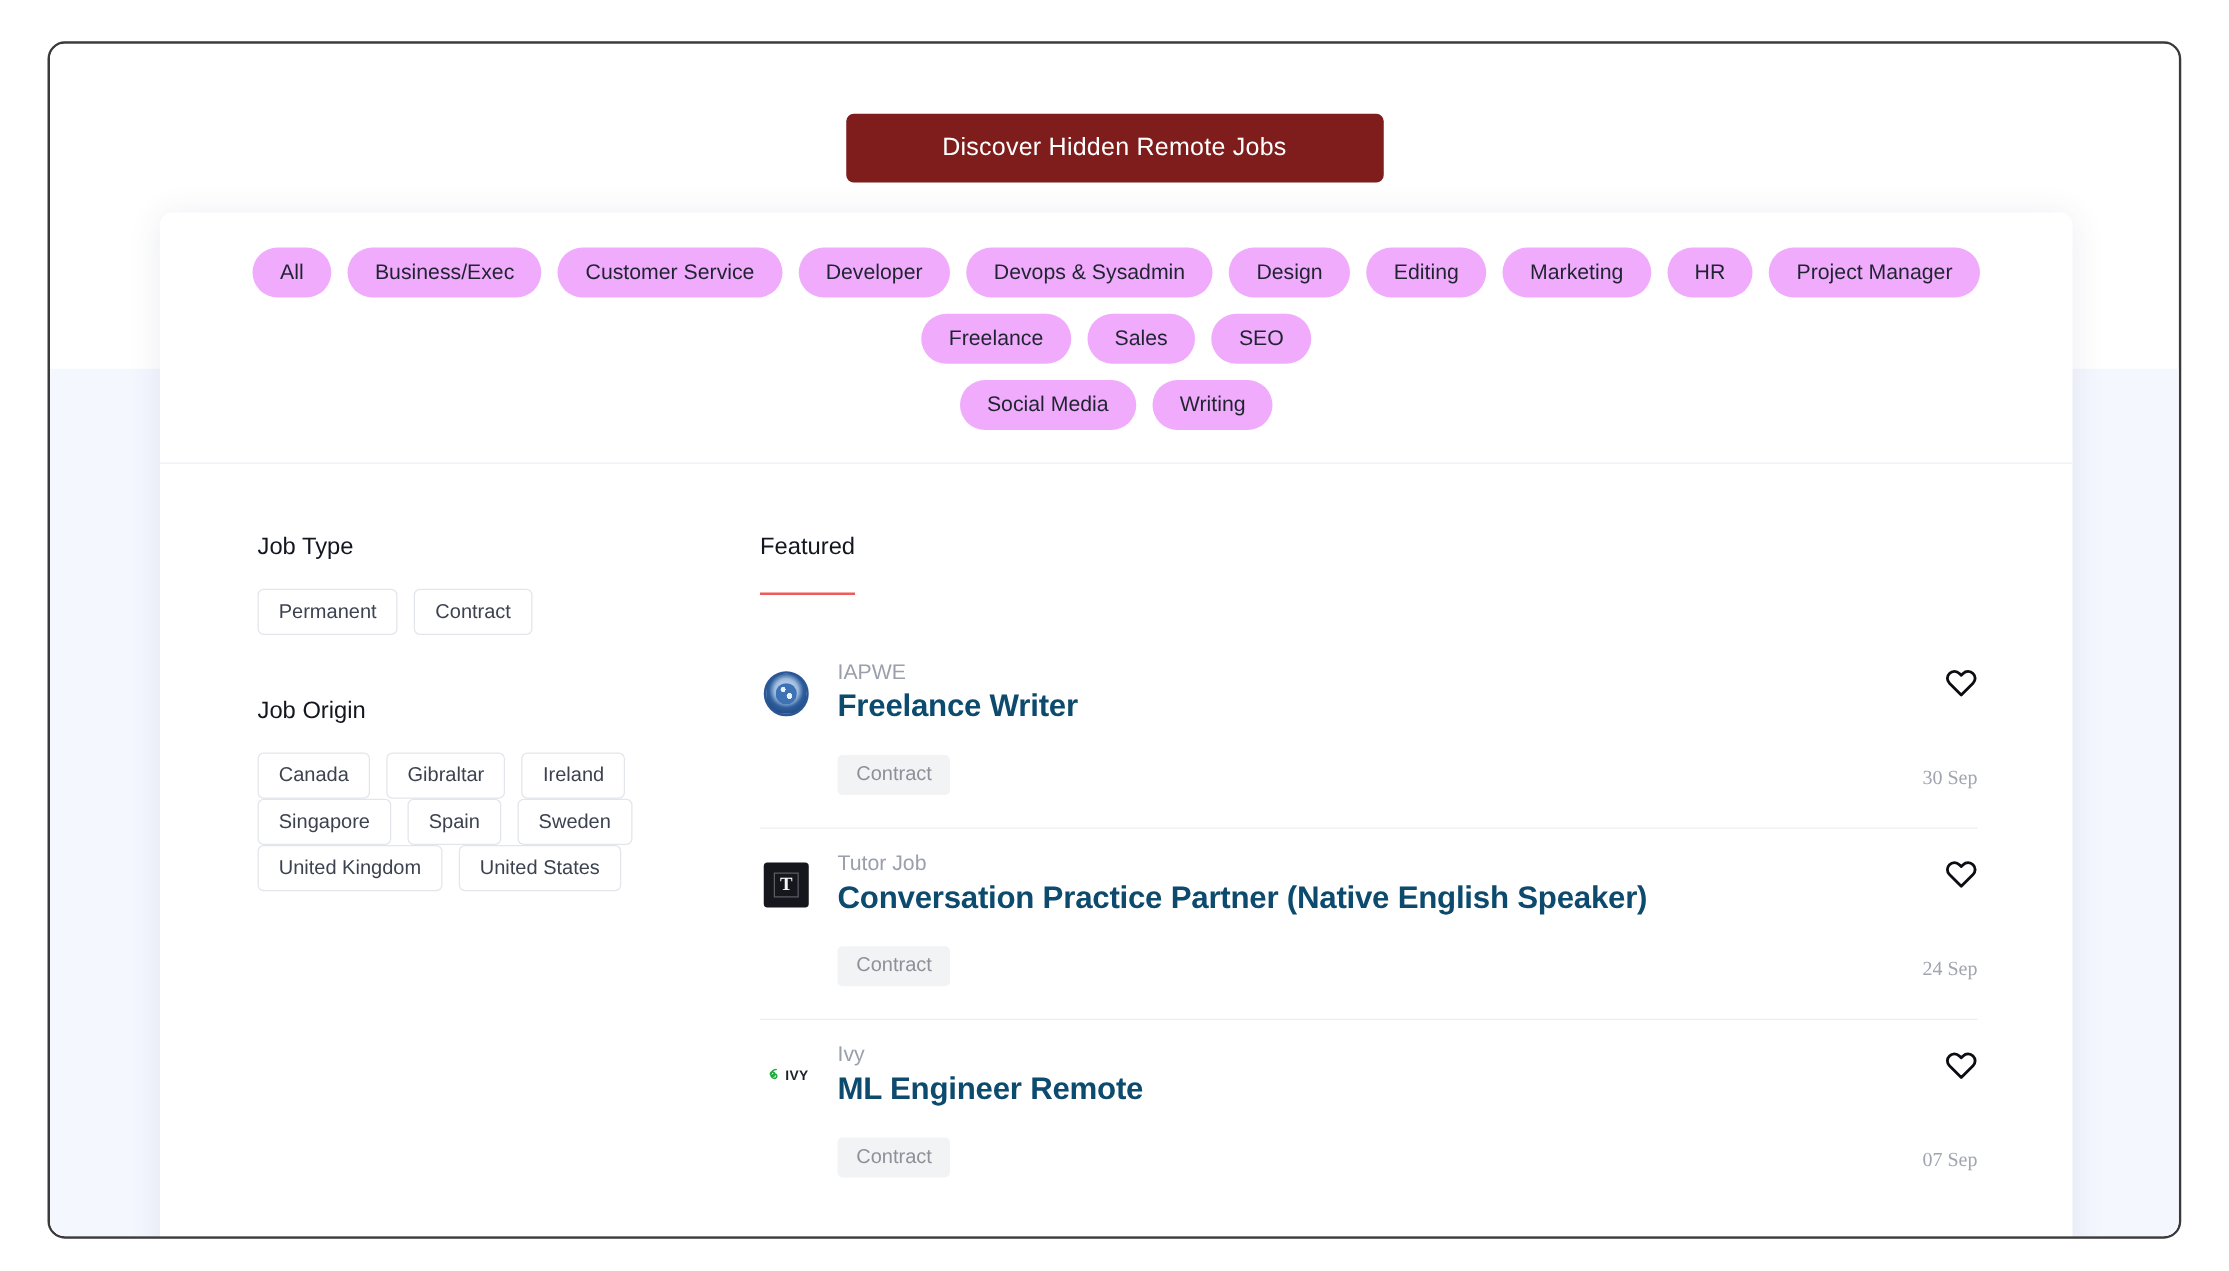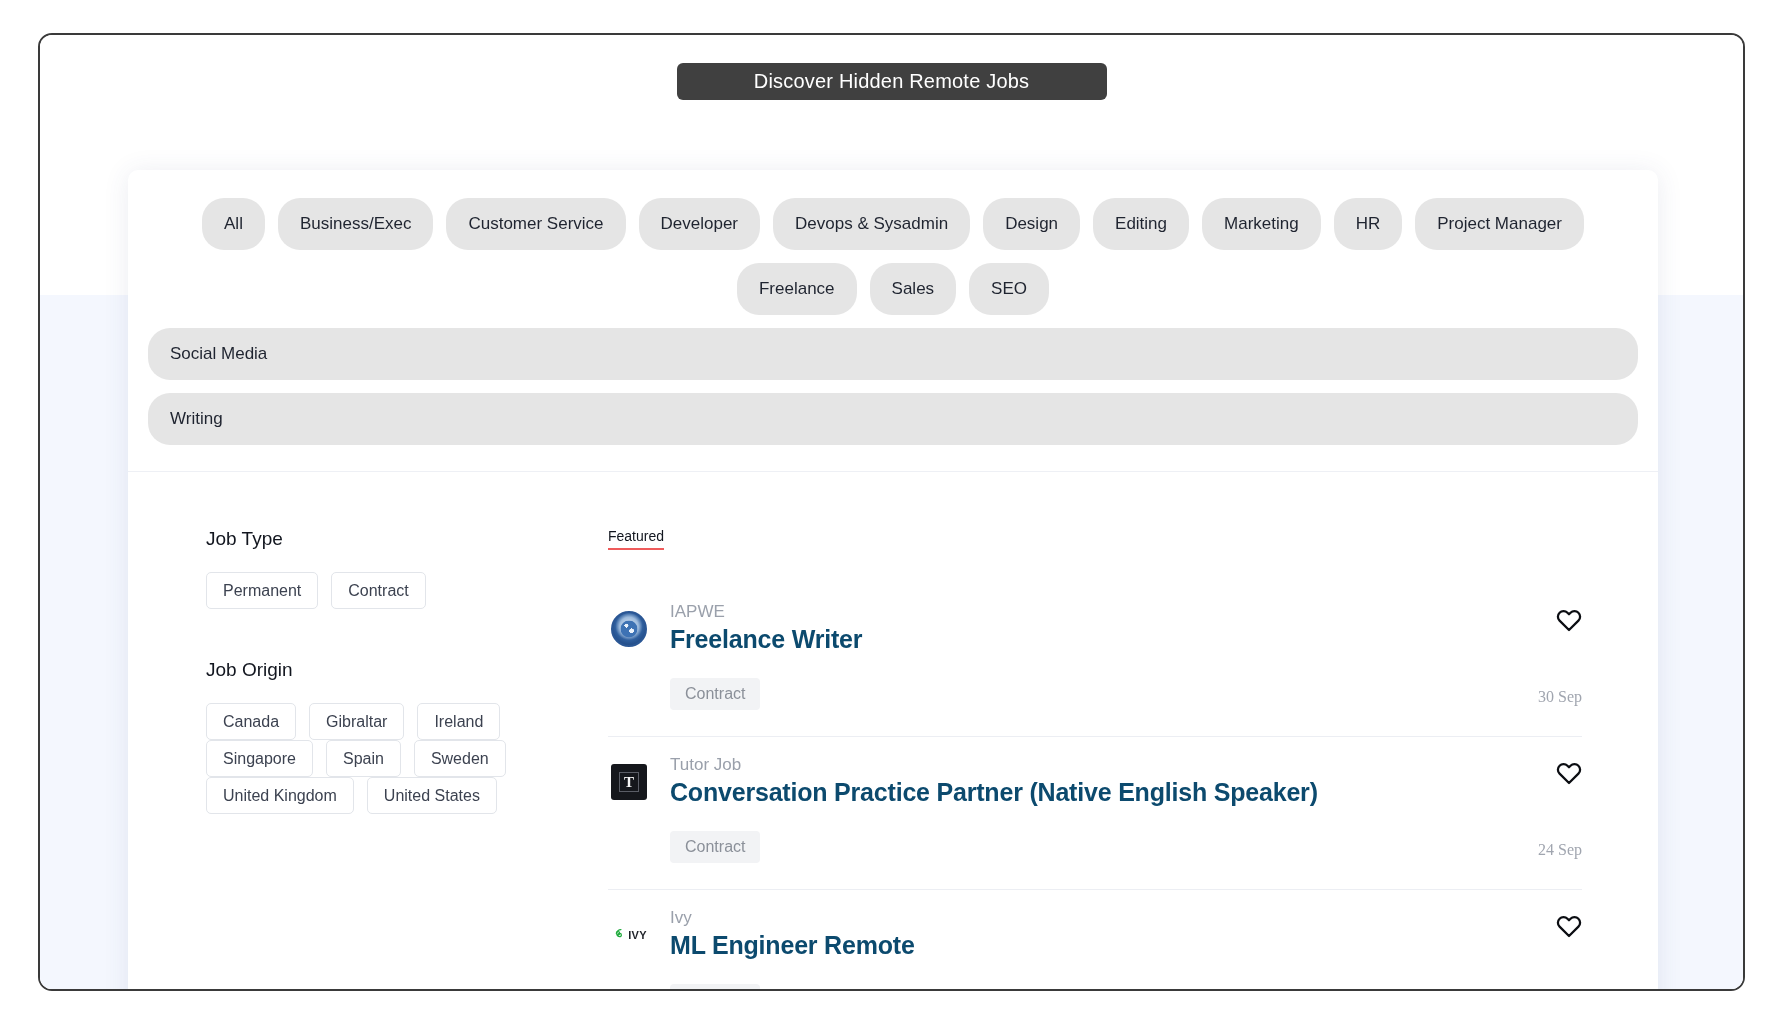--- a/index.html
+++ b/index.html
@@ -48,24 +48,24 @@
     position: absolute;
     left: 0;
     top: 0;
     width: 100%;
     height: 160px;
   }
   #cta-button {
     position: absolute;
     left: 50%;
     transform: translateX(-50%);
-    top: 28px;
+    top: 56px;
     width: 430px;
-    height: 37px;
-    background: #404040;
+    height: 55px;
+    background: #7f1d1d;
     border: none;
     border-radius: 6px;
     color: #ffffff;
     font-size: 20px;
     font-family: "Liberation Sans", sans-serif;
     letter-spacing: 0.2px;
     cursor: pointer;
     display: flex;
     align-items: center;
     justify-content: center;
@@ -89,24 +89,24 @@
     padding: 28px 20px 26px 20px;
     border-bottom: 1px solid #eef0f5;
   }
   .pill-row {
     display: flex;
     flex-wrap: wrap;
     justify-content: center;
     gap: 13px 13px;
   }
   .pill {
-    background: #e5e5e5;
+    background: #f0abfc;
     border: none;
     border-radius: 22px;
-    height: 52px;
+    height: 40px;
     padding: 0 22px;
     font-size: 17px;
     color: #1f2430;
     font-family: "Liberation Sans", sans-serif;
     cursor: pointer;
     display: inline-flex;
     align-items: center;
     white-space: nowrap;
   }
 
@@ -156,23 +156,23 @@
     flex: 1;
     padding-right: 76px;
   }
 
   #tabs-row {
     display: flex;
     gap: 34px;
     margin-bottom: 34px;
   }
   .tab {
-    font-size: 14px;
+    font-size: 19px;
     color: #12161f;
-    padding-bottom: 4px;
+    padding-bottom: 25px;
     cursor: pointer;
     background: none;
     border: none;
     font-family: "Liberation Sans", sans-serif;
     position: relative;
   }
   .tab.active { border-bottom: 2px solid #ef5b5b; }
 
   .job-row {
     display: flex;
@@ -314,21 +314,21 @@
             <button class="pill">Devops &amp; Sysadmin</button>
             <button class="pill">Design</button>
             <button class="pill">Editing</button>
             <button class="pill">Marketing</button>
             <button class="pill">HR</button>
             <button class="pill">Project Manager</button>
             <button class="pill">Freelance</button>
             <button class="pill">Sales</button>
             <button class="pill">SEO</button>
           </div>
-        <div class="pill-row" id="pill-row-2" style="margin-top:13px;flex-direction:column;">
+        <div class="pill-row" id="pill-row-2" style="margin-top:13px;">
             <button class="pill">Social Media</button>
             <button class="pill">Writing</button>
           </div>
       </div>
 
       <div id="card-body">
 
         <aside id="filters-column">
 
           <section class="filter-group">

